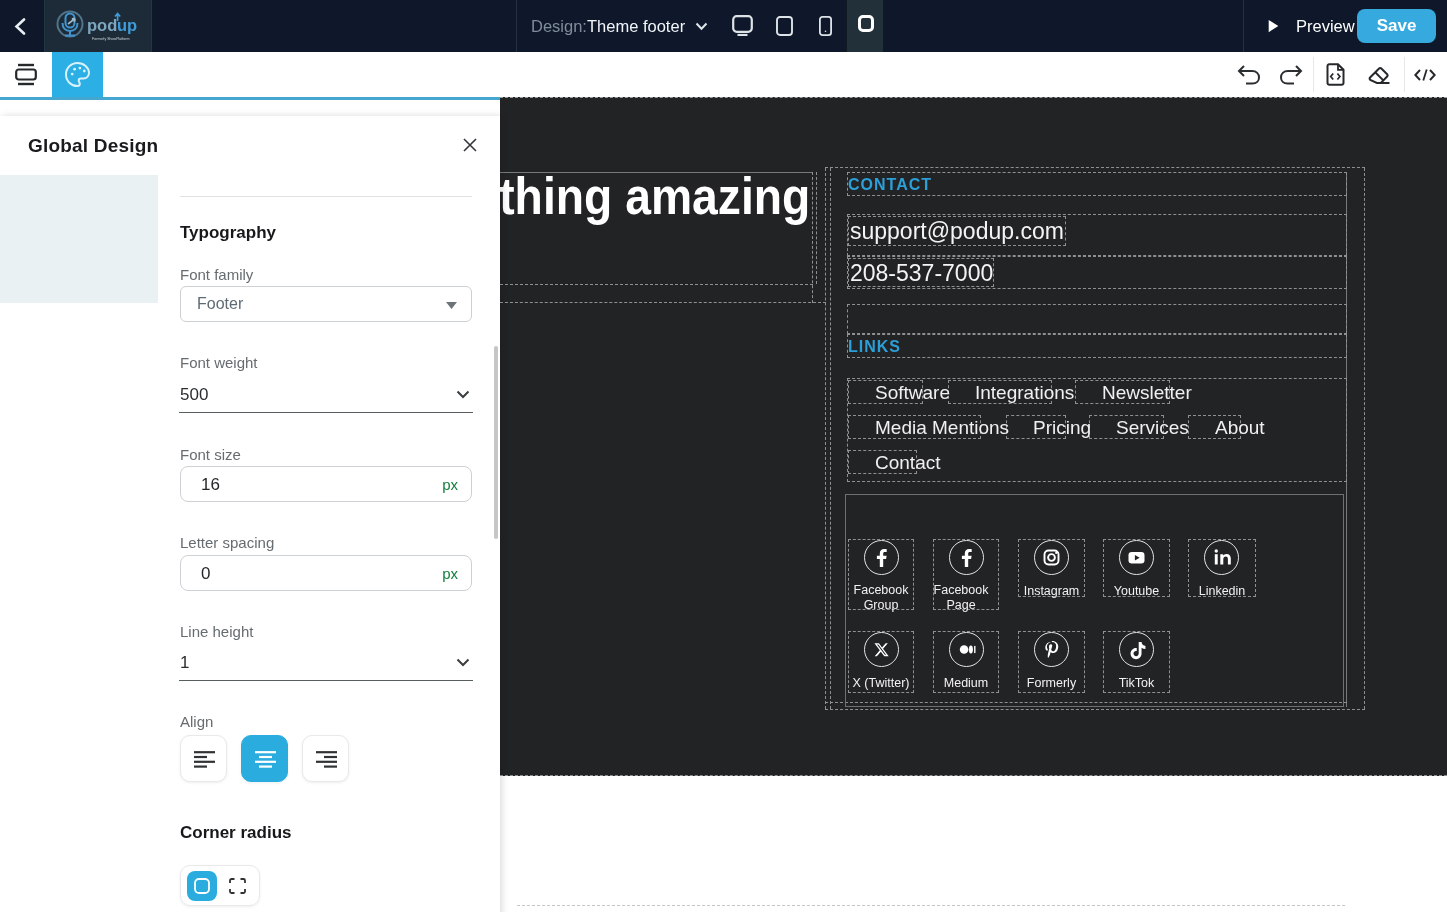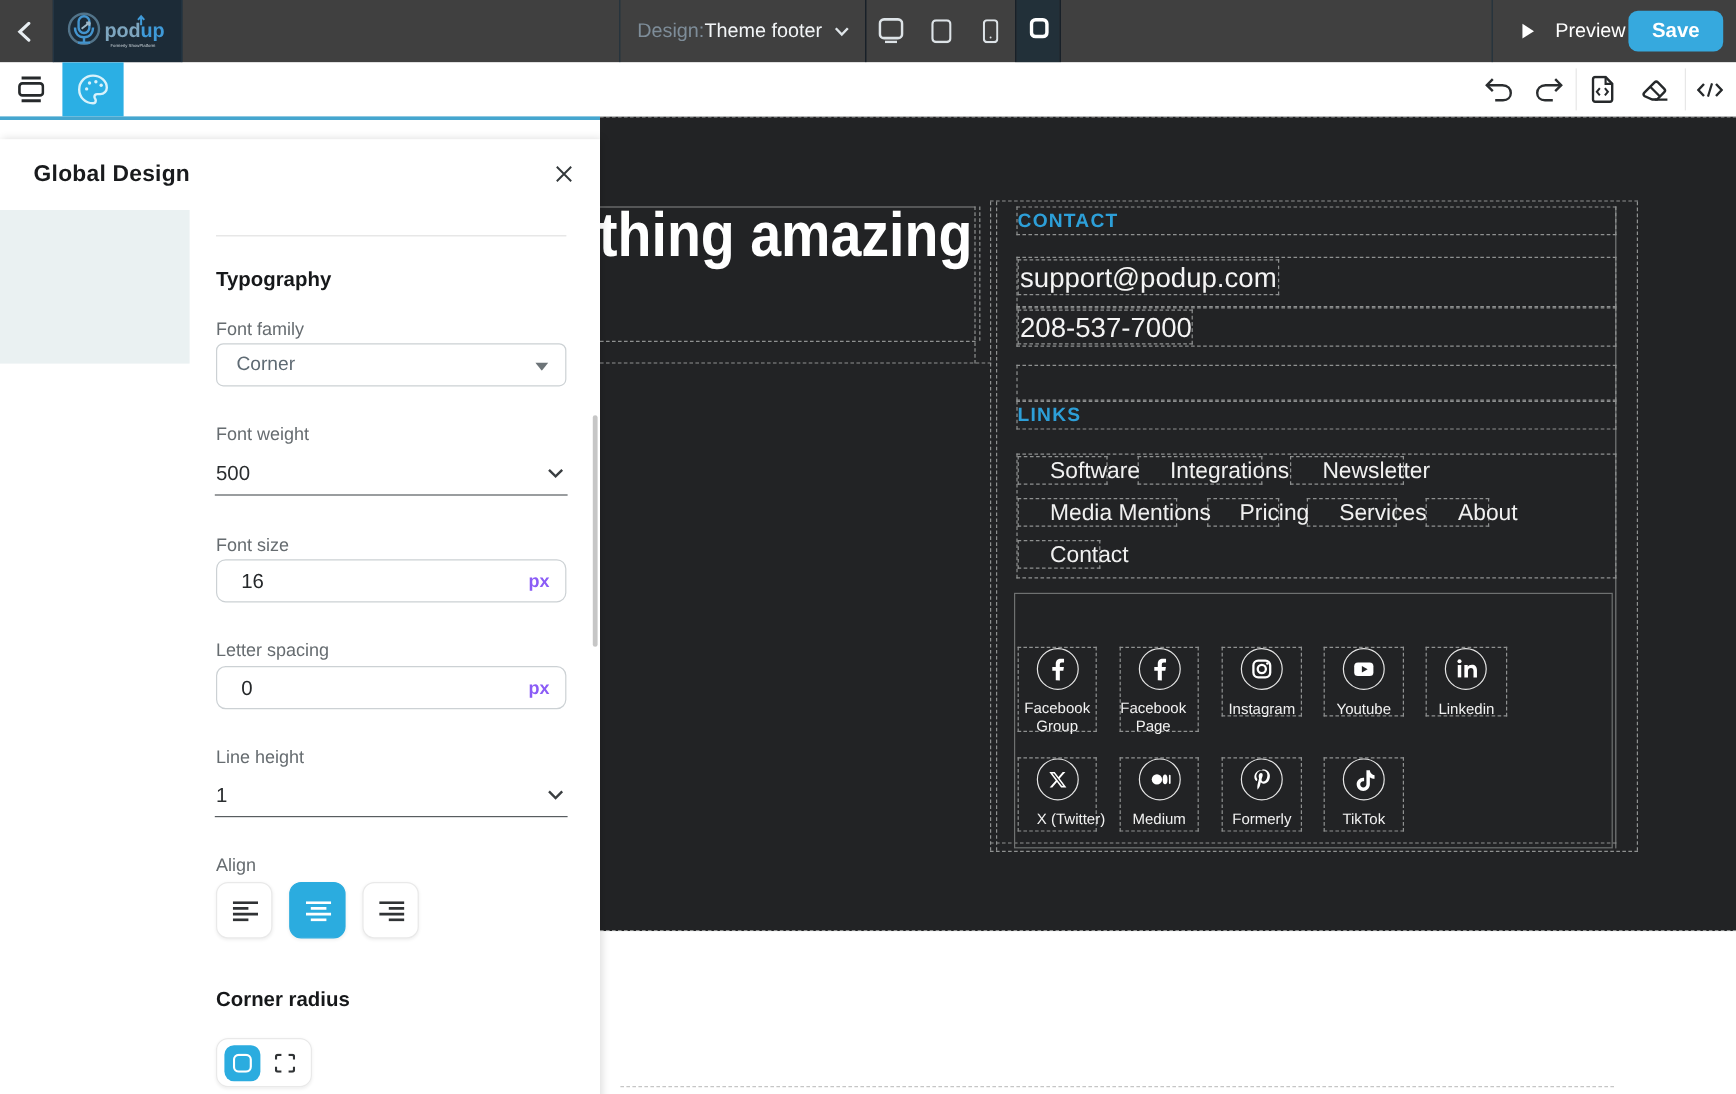--- a/index.html
+++ b/index.html
@@ -1,20 +1,20 @@
 <!DOCTYPE html>
 <html><head>
 <meta charset="utf-8">
 <style>
 * { margin:0; padding:0; box-sizing:border-box; }
 html,body { width:1447px; height:912px; overflow:hidden; background:#fff;
   font-family:"Liberation Sans", sans-serif; }
 .abs { position:absolute; }
 
-#topbar { position:absolute; left:0; top:0; width:1447px; height:52px; background:#404040; }
+#topbar { position:absolute; left:0; top:0; width:1447px; height:52px; background:#0f172a; }
 #logotile { position:absolute; left:44px; top:0; width:108px; height:52px; background:#1c2b37;
   border-left:1px solid #243543; border-right:1px solid #243543; }
 .tdiv { position:absolute; top:0; width:1px; height:52px; background:#0f1a23; }
 #devtile { position:absolute; left:847px; top:0; width:36px; height:52px; background:#223039; }
 #footerlbl { position:absolute; left:531px; top:17px; font-size:16.5px; color:#7e8d99; }
 #themelbl { position:absolute; left:587px; top:17px; font-size:16.5px; color:#f2f5f7; font-weight:500;}
 #savebtn { position:absolute; left:1357px; top:9px; width:79px; height:34px; background:#36a9de;
   border-radius:8px; color:#fff; font-size:17px; font-weight:700; text-align:center; line-height:34px; }
 #previewlbl { position:absolute; left:1286px; top:17px; font-size:16.5px; color:#fff;margin-left:10px; }
 
@@ -40,21 +40,21 @@
 .scircle { position:absolute; width:35px; height:35px; border:1.8px solid #e4e4e4; border-radius:50%; }
 #botwhite { position:absolute; left:500px; top:776px; width:947px; height:136px; background:#fff; }
 
 #panel { position:absolute; left:0; top:116px; width:500px; height:872px; background:#fff;
   box-shadow:2px 0 7px rgba(0,0,0,0.14); }
 #panel .lbl { position:absolute; left:180px; color:#666c70; font-size:15px; }
 #panel .head { position:absolute; left:180px; color:#16181a; font-size:17px; font-weight:700; }
 .inputbox { position:absolute; left:180px; width:292px; height:36px; border:1px solid #ccd1d4;
   border-radius:8px; background:#fff; }
 .inputbox .val { position:absolute; left:20px; top:8px; font-size:17px; color:#25282a; }
-.inputbox .px { position:absolute; right:13px; top:9px; font-size:15px; color:#8b5cf6;font-weight:bold; }
+.inputbox .px { position:absolute; right:13px; top:9px; font-size:15px; color:#15803d; }
 .alignbtn { position:absolute; width:47px; height:47px; border:1px solid #e9e9e9; border-radius:10px;
   background:#fff; box-shadow:0 1px 3px rgba(0,0,0,0.07); }
 </style>
 </head>
 <body>
 
 <div id="canvas">
   <div id="bigheading">Start something amazing</div>
   <div class="hline" style="left:0;top:677px;width:947px;"></div>
 
@@ -161,41 +161,41 @@
   </svg>
   <svg class="abs" style="left:619px;top:533.5px" width="35" height="35" viewBox="0 0 35 35">
     <path d="M22.6 9.9 h-2.9 v11.6 c0 1.55-1.2 2.75-2.6 2.75 c-1.45 0-2.6-1.2-2.6-2.65 c0-1.4 1.1-2.6 2.5-2.6 c0.28 0 0.5 0.03 0.75 0.1 v-3 c-0.25-0.03-0.5-0.05-0.75-0.05 c-3 0-5.45 2.5-5.45 5.55 c0 3.1 2.45 5.6 5.5 5.6 c3.05 0 5.5-2.5 5.5-5.6 v-5.9 c1.1 0.8 2.45 1.27 3.9 1.3 v-3 c-1.9-0.1-3.5-1.5-3.85-3.4 z" fill="#fff"></path>
   </svg>
 
   <div class="slabel" style="left:348px;top:485px;width:66px;">Facebook Group</div>
   <div class="slabel" style="left:433px;top:485px;width:56px;">Facebook Page</div>
   <div class="slabel" style="left:518px;top:486px;width:67px;">Instagram</div>
   <div class="slabel" style="left:603px;top:486px;width:67px;">Youtube</div>
   <div class="slabel" style="left:688px;top:486px;width:68px;">Linkedin</div>
-  <div class="slabel" style="left:341px;top:578px;width:80px;text-align:right;">X (Twitter)</div>
+  <div class="slabel" style="left:341px;top:578px;width:80px;">X (Twitter)</div>
   <div class="slabel" style="left:433px;top:578px;width:66px;">Medium</div>
   <div class="slabel" style="left:518px;top:578px;width:67px;">Formerly</div>
   <div class="slabel" style="left:603px;top:578px;width:67px;">TikTok</div>
 </div>
 <div id="botwhite">
   <div style="position:absolute;left:17px;top:129px;width:828px;border-top:1px dashed #c6c6c6;"></div>
 </div>
 
 <div id="panel">
   <div style="position:absolute;left:28px;top:19px;font-size:19px;font-weight:700;color:#191b1d;letter-spacing:0.2px;">Global Design</div>
   <svg class="abs" style="left:463px;top:22px" width="14" height="14" viewBox="0 0 14 14">
     <path d="M1 1 L13 13 M13 1 L1 13" stroke="#33383b" stroke-width="1.6"></path>
   </svg>
   <div style="position:absolute;left:0;top:59px;width:158px;height:128px;background:#eaf1f2;"></div>
   <div style="position:absolute;left:180px;top:80px;width:292px;border-top:1px solid #e2e2e2;"></div>
   <div class="head" style="top:107px;">Typography</div>
 
   <div class="lbl" style="top:150px;">Font family</div>
   <div style="position:absolute;left:180px;top:170px;width:292px;height:36px;border:1px solid #ccd1d4;border-radius:6px;">
-    <div style="position:absolute;left:16px;top:8px;font-size:16px;color:#5f6b74;">Corner</div>
+    <div style="position:absolute;left:16px;top:8px;font-size:16px;color:#5f6b74;">Footer</div>
     <svg style="position:absolute;right:14px;top:15px" width="11" height="7" viewBox="0 0 11 7">
         <path d="M0 0 h11 l-5.5 7 z" fill="#6d7478"></path>
       </svg>
   </div>
 
   <div class="lbl" style="top:238px;">Font weight</div>
   <div style="position:absolute;left:180px;top:269px;font-size:17px;color:#2b2e30;">500</div>
   <svg class="abs" style="left:456px;top:274px" width="14" height="9" viewBox="0 0 14 9">
     <path d="M1.5 1.5 L7 7 L12.5 1.5" fill="none" stroke="#3a3e41" stroke-width="2"></path>
   </svg>

